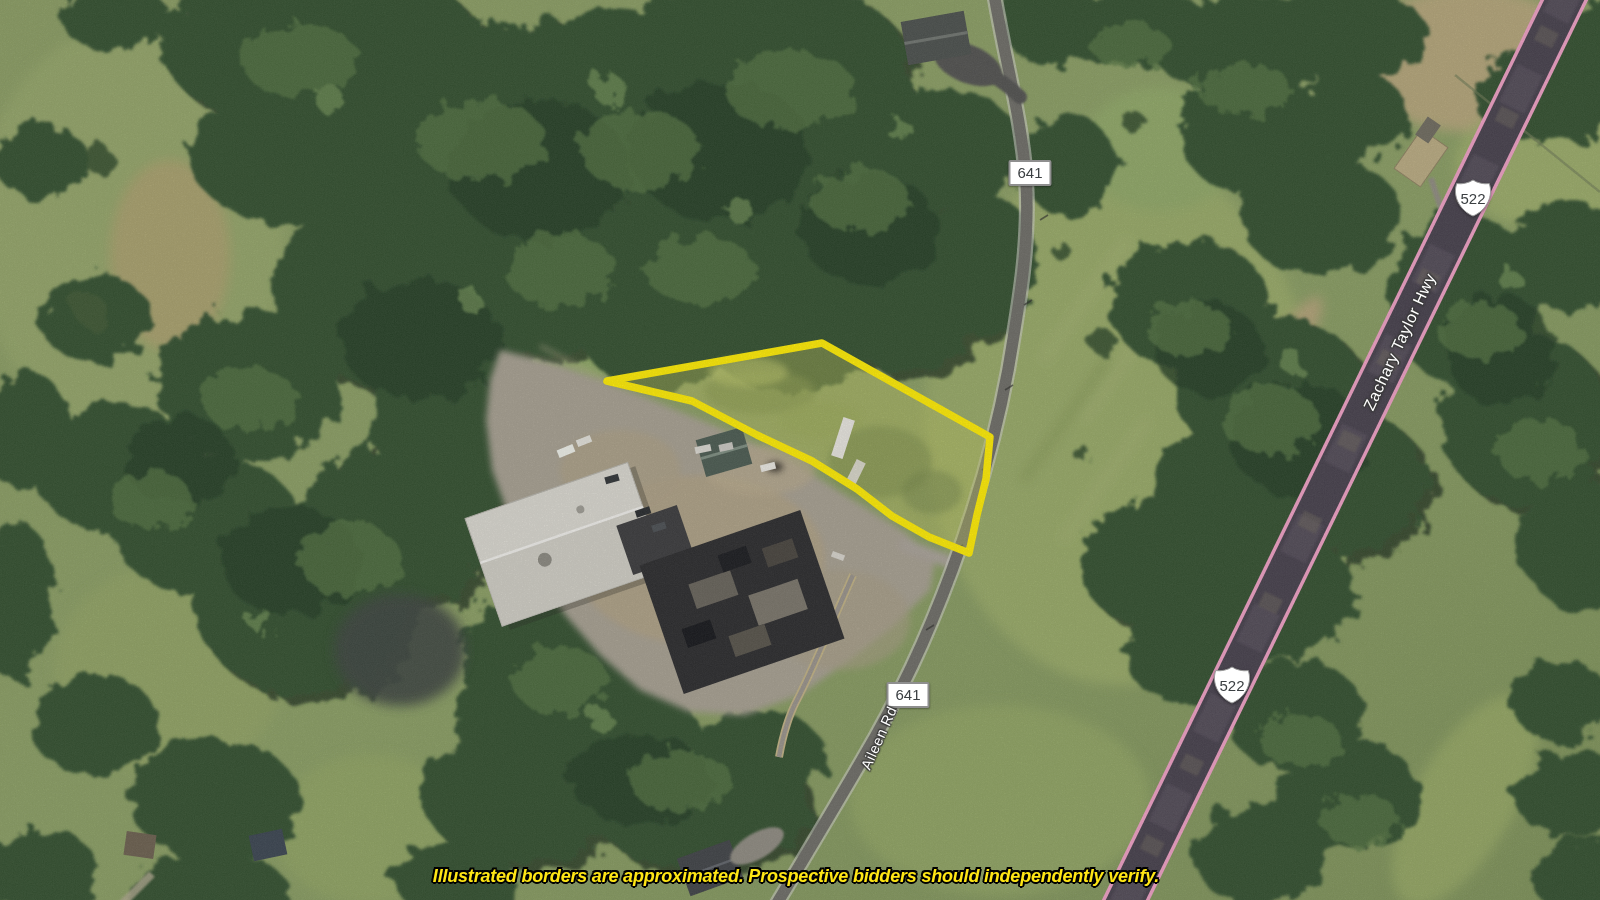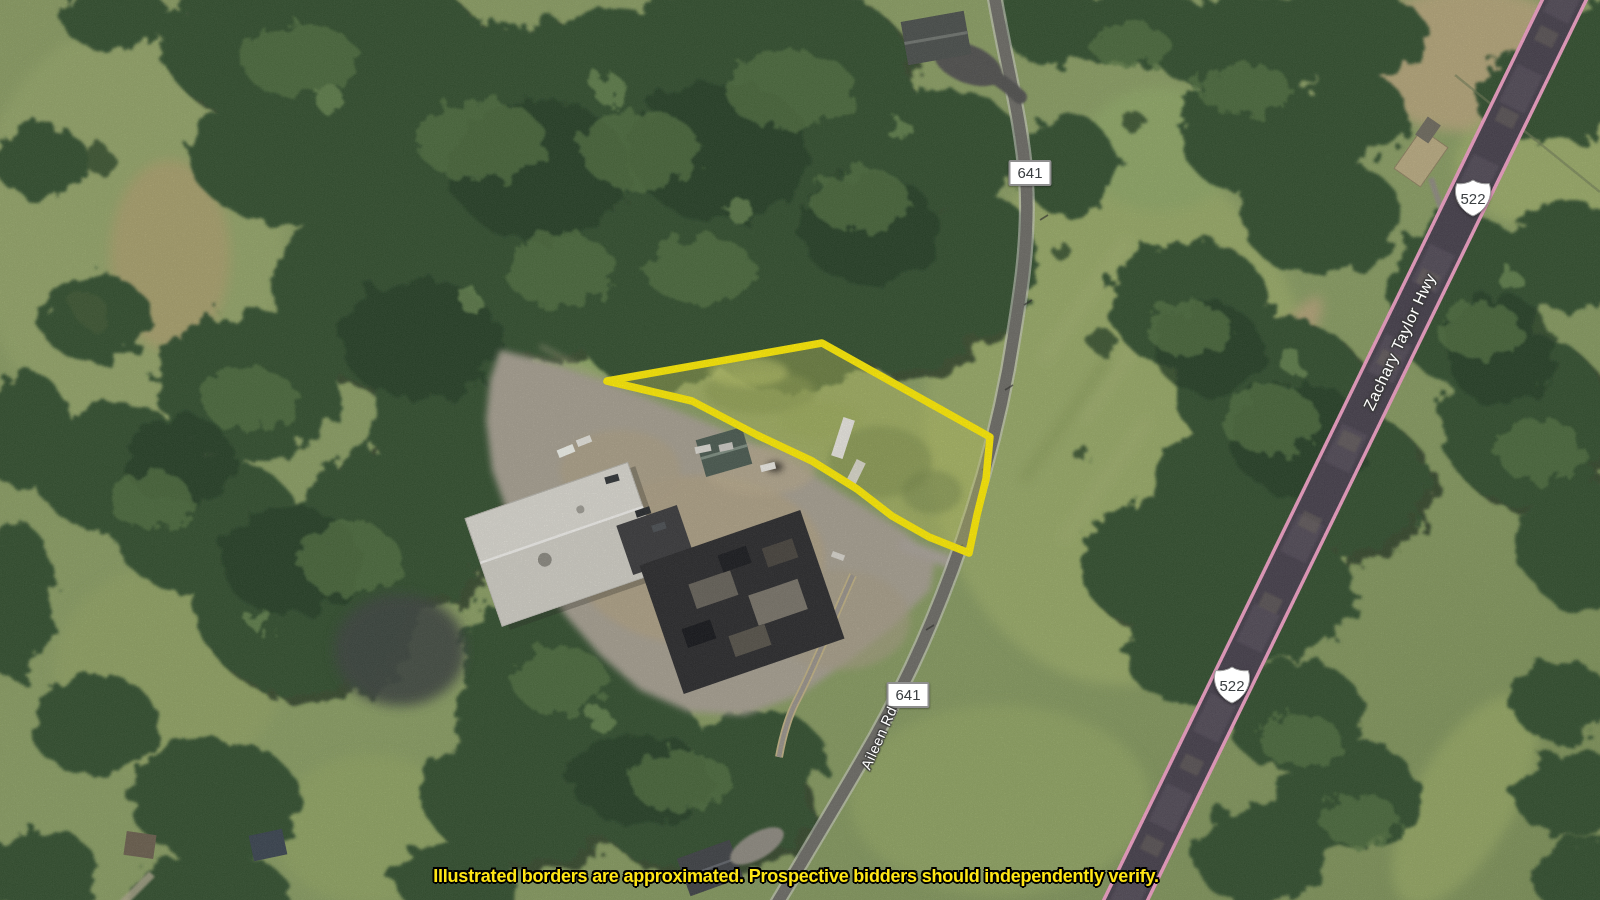--- a/index.html
+++ b/index.html
@@ -25,20 +25,21 @@
   .road-name{
     color:#ffffff;font-size:16px;font-weight:400;letter-spacing:.5px;white-space:nowrap;
     text-shadow:-1px -1px 1px #3a3a3a,1px -1px 1px #3a3a3a,-1px 1px 1px #3a3a3a,1px 1px 1px #3a3a3a,0 0 3px #2a2a2a;
   }
   .road-name.aileen{font-size:14.5px;}
   .disclaimer{
     position:absolute;left:796px;top:876px;transform:translate(-50%,-50%);
     color:#ffe615;font-size:18px;font-weight:700;letter-spacing:-.2px;white-space:nowrap;
     text-shadow:-2px 0 0 #000,2px 0 0 #000,0 -2px 0 #000,0 2px 0 #000,
                 -1.5px -1.5px 0 #000,1.5px -1.5px 0 #000,-1.5px 1.5px 0 #000,1.5px 1.5px 0 #000;
+    font-style:italic;
   }
 </style>
 </head>
 <body>
 
 <div class="stage">
 
   <svg class="scene" width="1600" height="900" viewBox="0 0 1600 900" aria-hidden="true">
     <defs>
       <linearGradient id="baseG" x1="0" y1="0" x2="1" y2="1">

